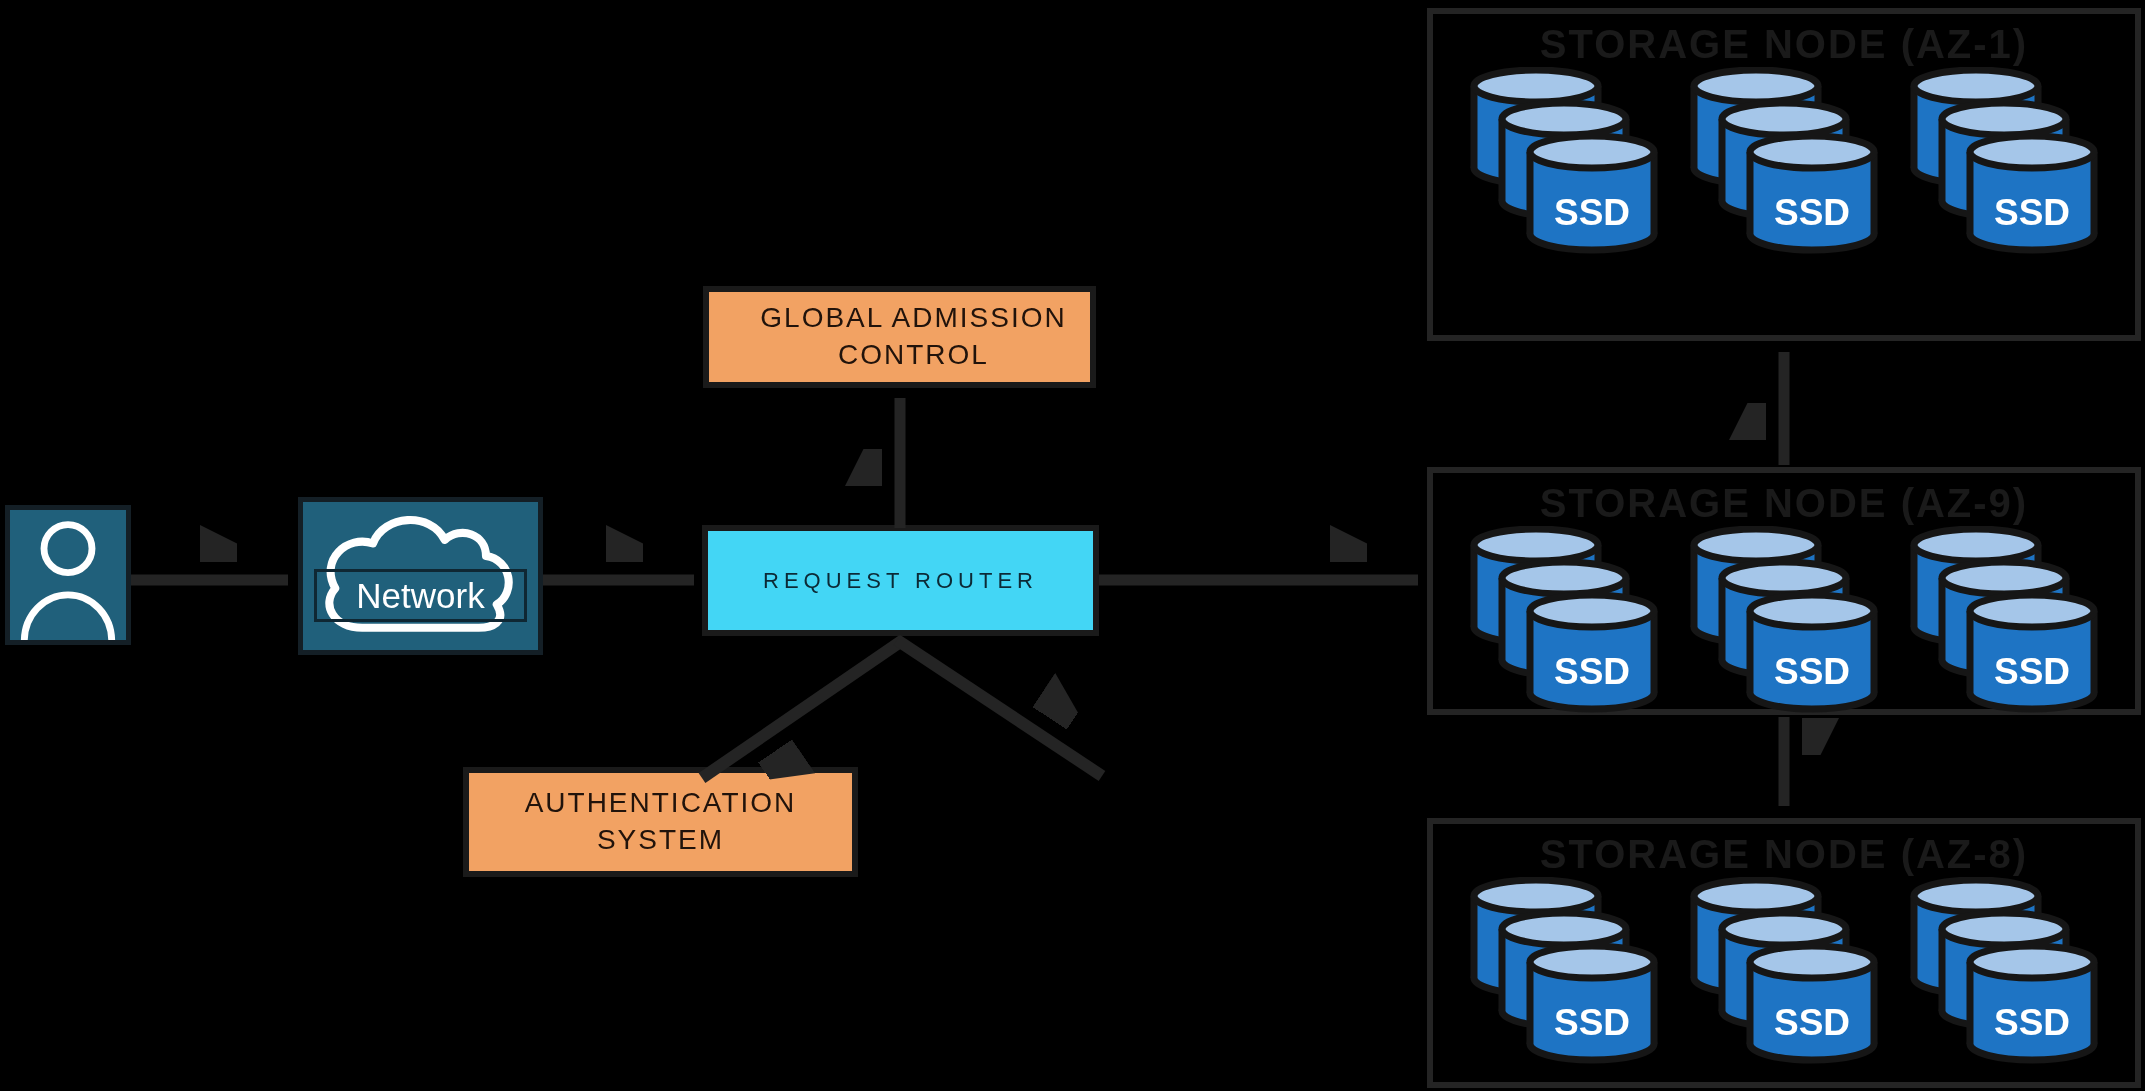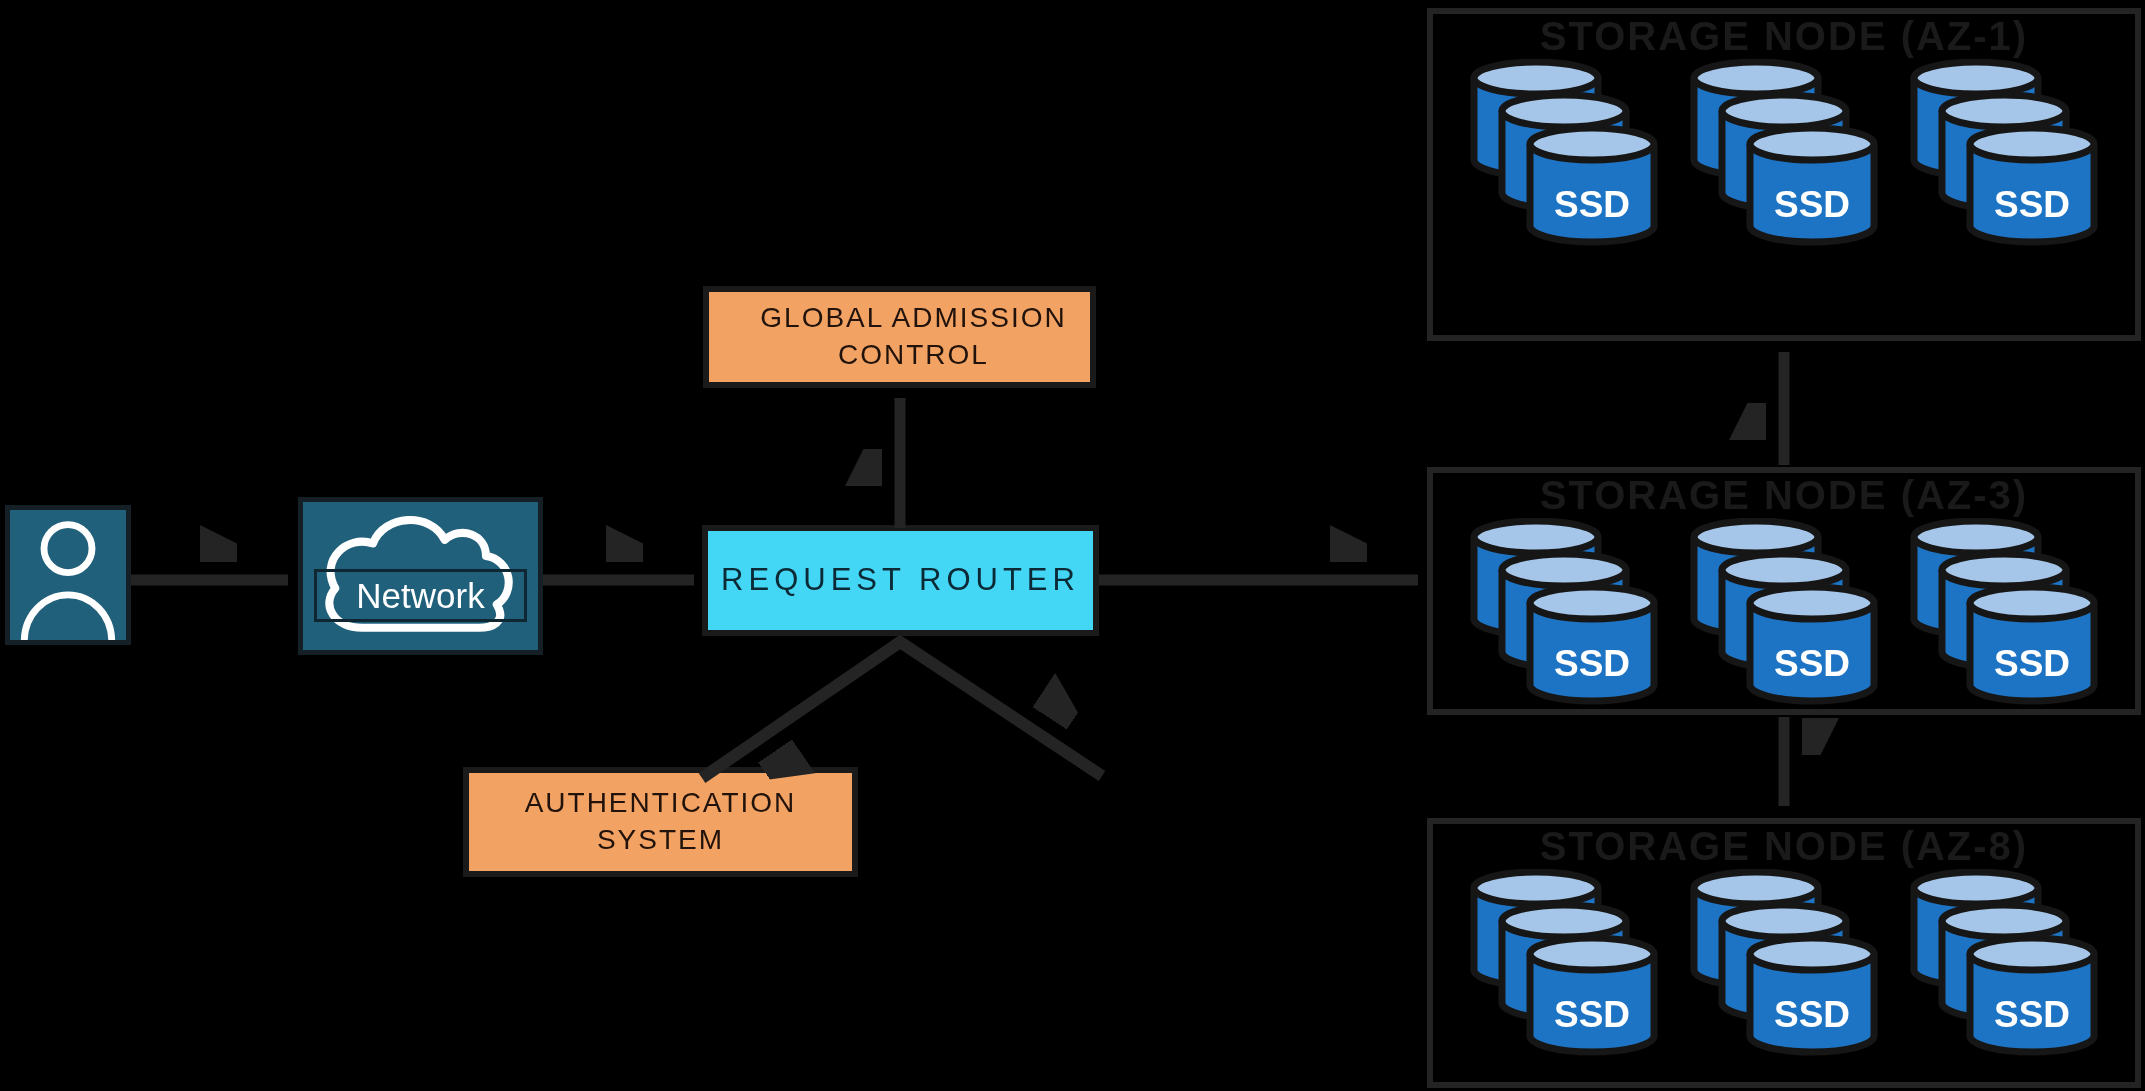--- a/index.html
+++ b/index.html
@@ -9,21 +9,21 @@
   }
   
   .box{
     position:absolute;display:flex;align-items:center;justify-content:center;
     text-align:center;border:6px solid #1a1a1a;box-sizing:border-box;z-index:2;
   }
   .box .lbl{display:block;line-height:1.32;}
   .orange{background:#f2a263;color:#21130b;}
   .orange .lbl{font-size:28px;letter-spacing:2px;}
   .cyan{background:#43d6f5;color:#0c2a36;}
-  .cyan .lbl{font-size:31px;letter-spacing:5px;}
+  .cyan .lbl{font-size:22px;letter-spacing:5px;}
   .gac   {left:703px;top:286px;width:393px;height:102px;padding-left:28px;}
   .router{left:702px;top:525px;width:397px;height:111px;}
   .auth  {left:463px;top:767px;width:395px;height:110px;}
   .pms   {left:947px;top:767px;width:396px;height:110px;}
 
   
   .panel{
     position:absolute;background:#20607b;border:5px solid #141f26;
     box-sizing:border-box;z-index:2;
   }
@@ -39,21 +39,21 @@
   
   .node{
     position:absolute;left:1427px;width:714px;border:6px solid #242424;
     box-sizing:border-box;display:flex;flex-direction:column;z-index:2;background:transparent;
   }
   .node1{top:8px;height:333px;}
   .node2{top:467px;height:248px;}
   .node3{top:818px;height:270px;}
   .node-title{
     color:#1a1a1a;font-weight:bold;font-size:40px;letter-spacing:2px;
-    text-align:center;white-space:nowrap;
+    text-align:center;margin-top:8px;white-space:nowrap;
   }
   .stacks{flex:1;display:flex;align-items:flex-start;justify-content:center;gap:28px;}
   .stack{position:relative;width:192px;height:192px;flex:0 0 auto;}
   .cyl{position:absolute;width:136px;height:126px;}
   .cyl0{left:0;top:0;}
   .cyl1{left:28px;top:33px;}
   .cyl2{left:56px;top:66px;}
 
   
   .arrows{position:absolute;left:0;top:0;width:2145px;height:1091px;z-index:4;pointer-events:none;}
@@ -209,21 +209,21 @@
       <line x1="6" y1="19" x2="6" y2="101"></line>
                 <line x1="130" y1="19" x2="130" y2="101"></line>
       <ellipse cx="68" cy="19" rx="62" ry="16" fill="#a5c6e9"></ellipse>
     </g>
     <text x="68" y="92" text-anchor="middle" fill="#fff" font-size="37" font-weight="bold" font-family="Liberation Sans, sans-serif">SSD</text>
   </svg></div>
         </div>
       </div>
   </div>
   <div class="node node2">
-    <div class="node-title">STORAGE NODE (AZ-3)</div>
+    <div class="node-title">STORAGE NODE (AZ-9)</div>
     <div class="stacks">
         <div class="stack">
           <div class="cyl cyl0"><svg viewBox="0 0 136 126" width="136" height="126">
     <g stroke="#161616" stroke-width="7">
       <ellipse cx="68" cy="101" rx="62" ry="16" fill="#1e74c4"></ellipse>
       <rect x="6" y="19" width="124" height="82" fill="#1e74c4" stroke="none"></rect>
       <line x1="6" y1="19" x2="6" y2="101"></line>
                 <line x1="130" y1="19" x2="130" y2="101"></line>
       <ellipse cx="68" cy="19" rx="62" ry="16" fill="#a5c6e9"></ellipse>
     </g>

